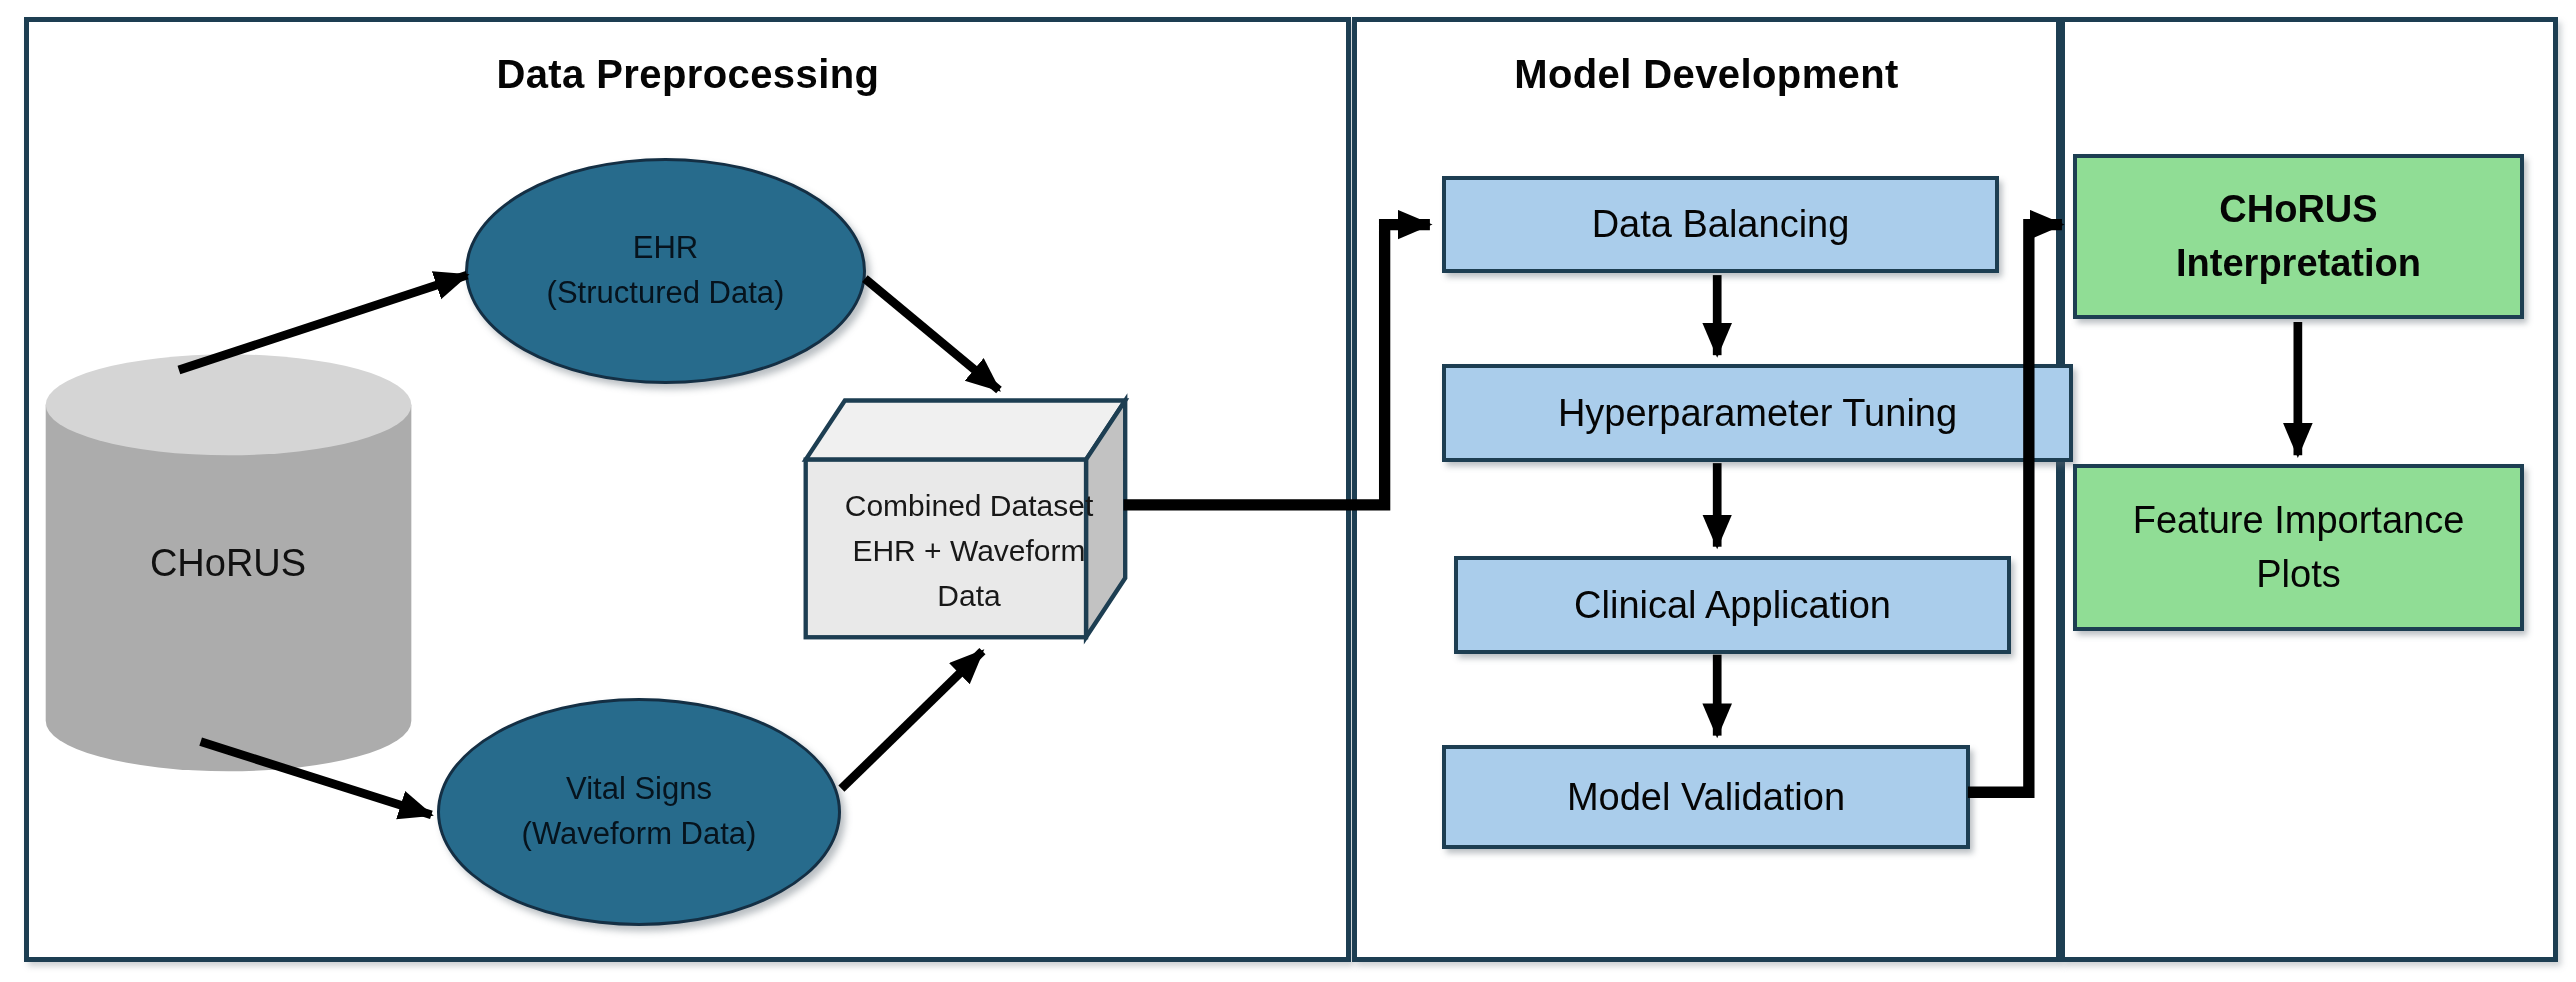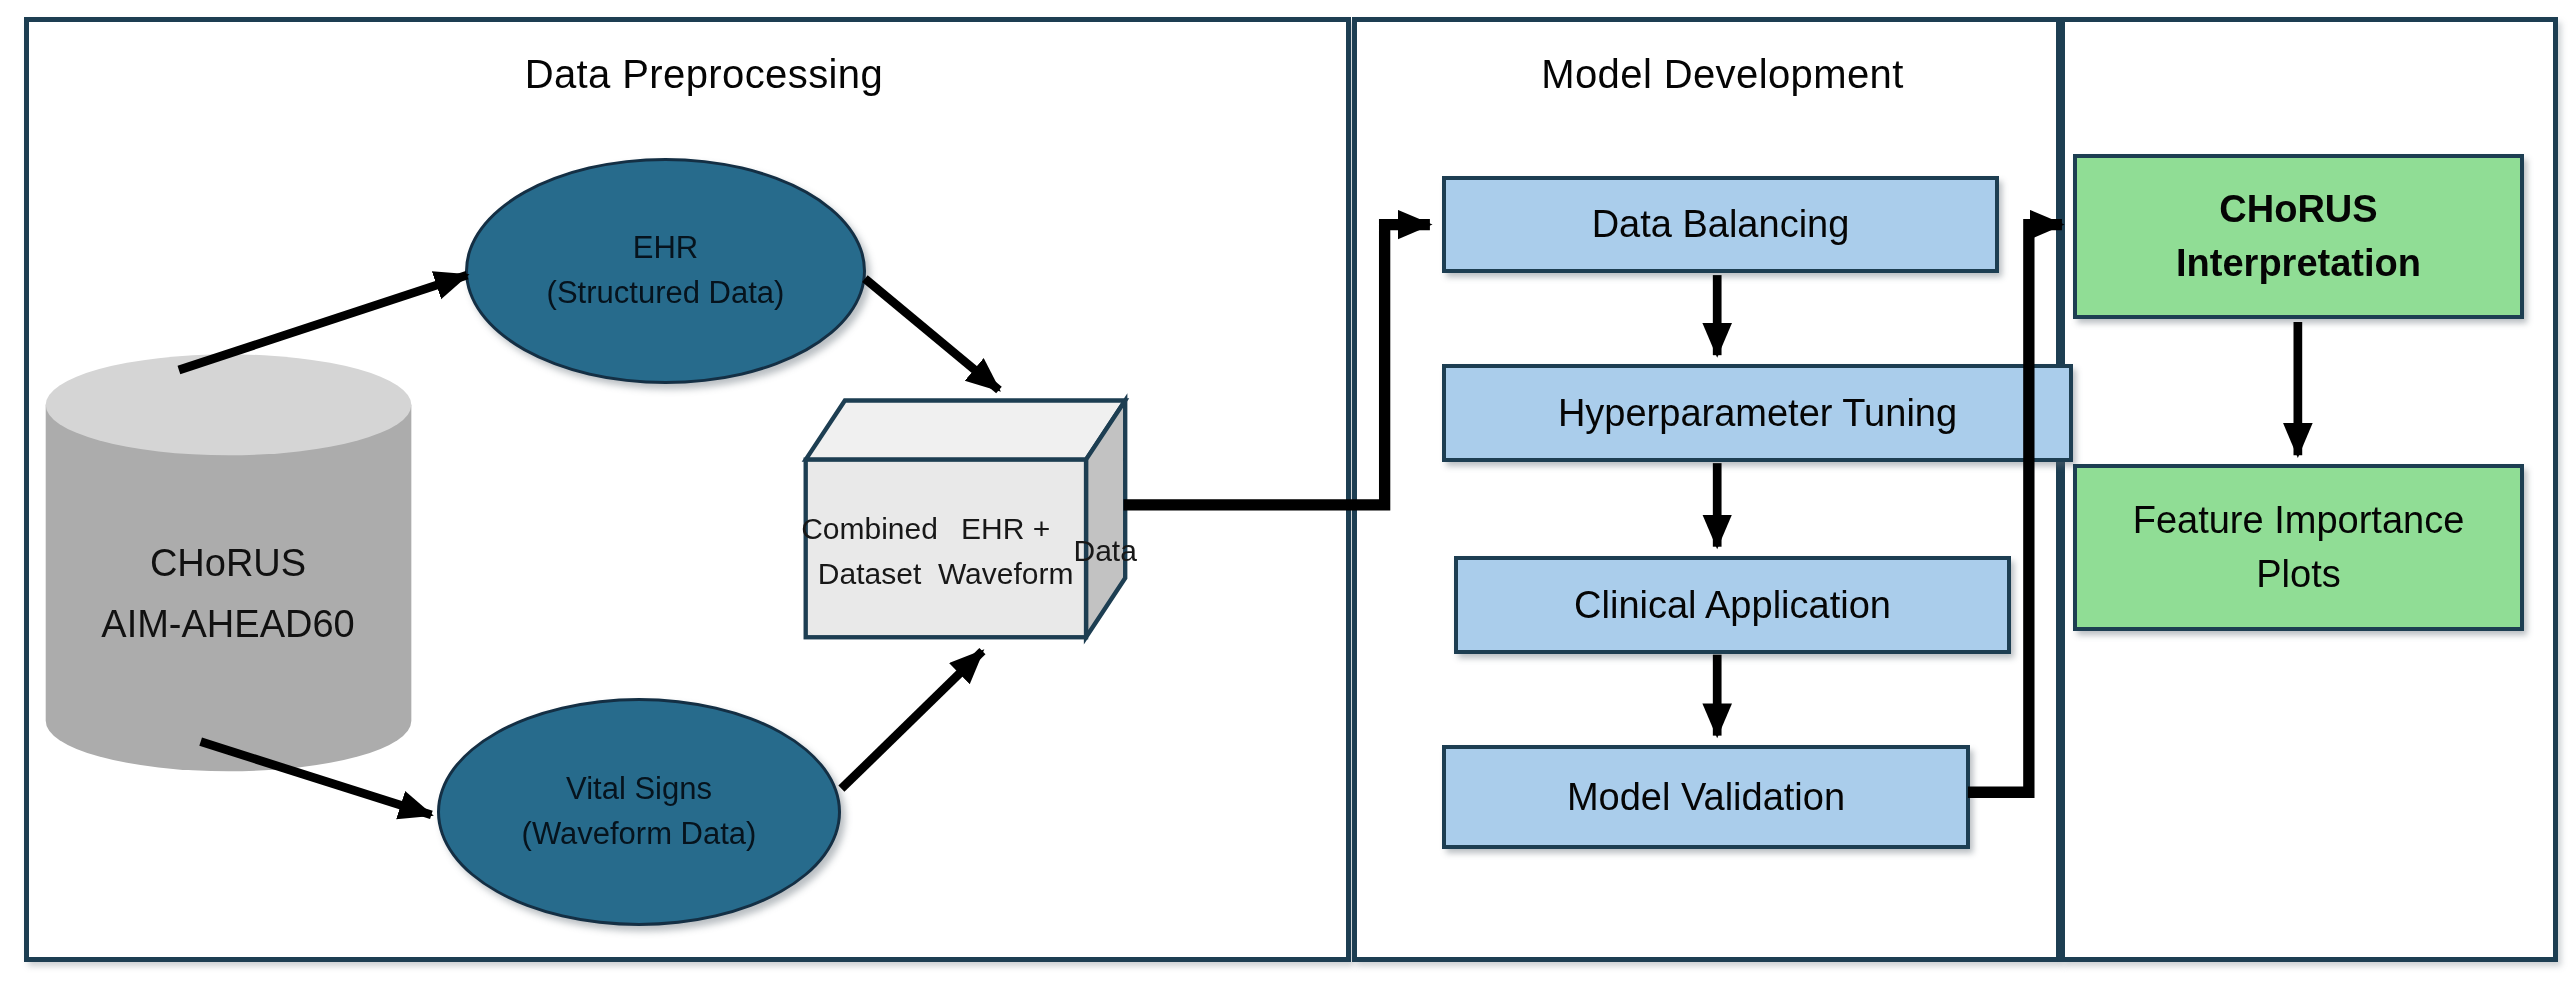--- a/index.html
+++ b/index.html
@@ -21,22 +21,22 @@
     background:#ffffff;
     box-sizing:border-box;
     box-shadow:4.4px 5.2px 6.1px rgba(110,120,130,0.35);
   }
   .panel-1{left:24.4px;top:17.4px;width:1327px;height:945px;}
   .panel-2{left:1352px;top:17.4px;width:709px;height:945px;}
   .panel-3{left:2060px;top:17.4px;width:498px;height:945px;}
 
   .section-title{
     position:absolute;z-index:2;
-    font-size:40px;font-weight:normal;
-    text-align:center;letter-spacing:0.4px;margin-left:16px;
+    font-size:40px;font-weight:bold;
+    text-align:center;letter-spacing:0.4px;
   }
   .title-1{left:24.4px;top:52px;width:1327px;}
   .title-2{left:1352px;top:52px;width:709px;}
 
   .ellipse{
     position:absolute;z-index:2;
     background:#276b8c;
     border:3.5px solid #142f44;
     border-radius:50%;
     box-sizing:border-box;
@@ -49,21 +49,21 @@
   .ellipse-vitals{left:437px;top:698px;width:404px;height:228px;}
 
   .cyl-label{
     position:absolute;z-index:2;
     left:45px;top:533px;width:366px;
     text-align:center;font-size:38px;line-height:1.6;color:#111;
   }
   .cube-label{
     position:absolute;z-index:2;
     left:807px;top:465px;width:324px;height:171px;
-    display:flex;flex-direction:row;align-items:center;justify-content:center;
+    display:flex;flex-direction:column;align-items:center;justify-content:center;
     text-align:center;font-size:30px;line-height:1.5;color:#181818;
   }
 
   .flowbox{
     position:absolute;z-index:2;
     box-sizing:border-box;
     border:4.4px solid #1d3e52;
     display:flex;flex-direction:column;align-items:center;justify-content:center;
     text-align:center;
     box-shadow:4.4px 5.2px 6.1px rgba(100,110,120,0.45);
@@ -98,21 +98,20 @@
       <path d="M1247,528 L1292,460 L1292,664 L1247,732 Z" fill="#c2c2c2"></path>
       <rect x="925" y="528" width="322" height="204" fill="#e9e9e9"></rect>
     </g>
   </svg>
 
   <div class="section-title title-1">Data Preprocessing</div>
   <div class="section-title title-2">Model Development</div>
 
   <div class="cyl-label line-block">
     <span>CHoRUS</span>
-    <span>AIM-AHEAD60</span>
   </div>
 
   <div class="ellipse ellipse-ehr line-block">
     <span>EHR</span>
     <span>(Structured Data)</span>
   </div>
   <div class="ellipse ellipse-vitals line-block">
     <span>Vital Signs</span>
     <span>(Waveform Data)</span>
   </div>

